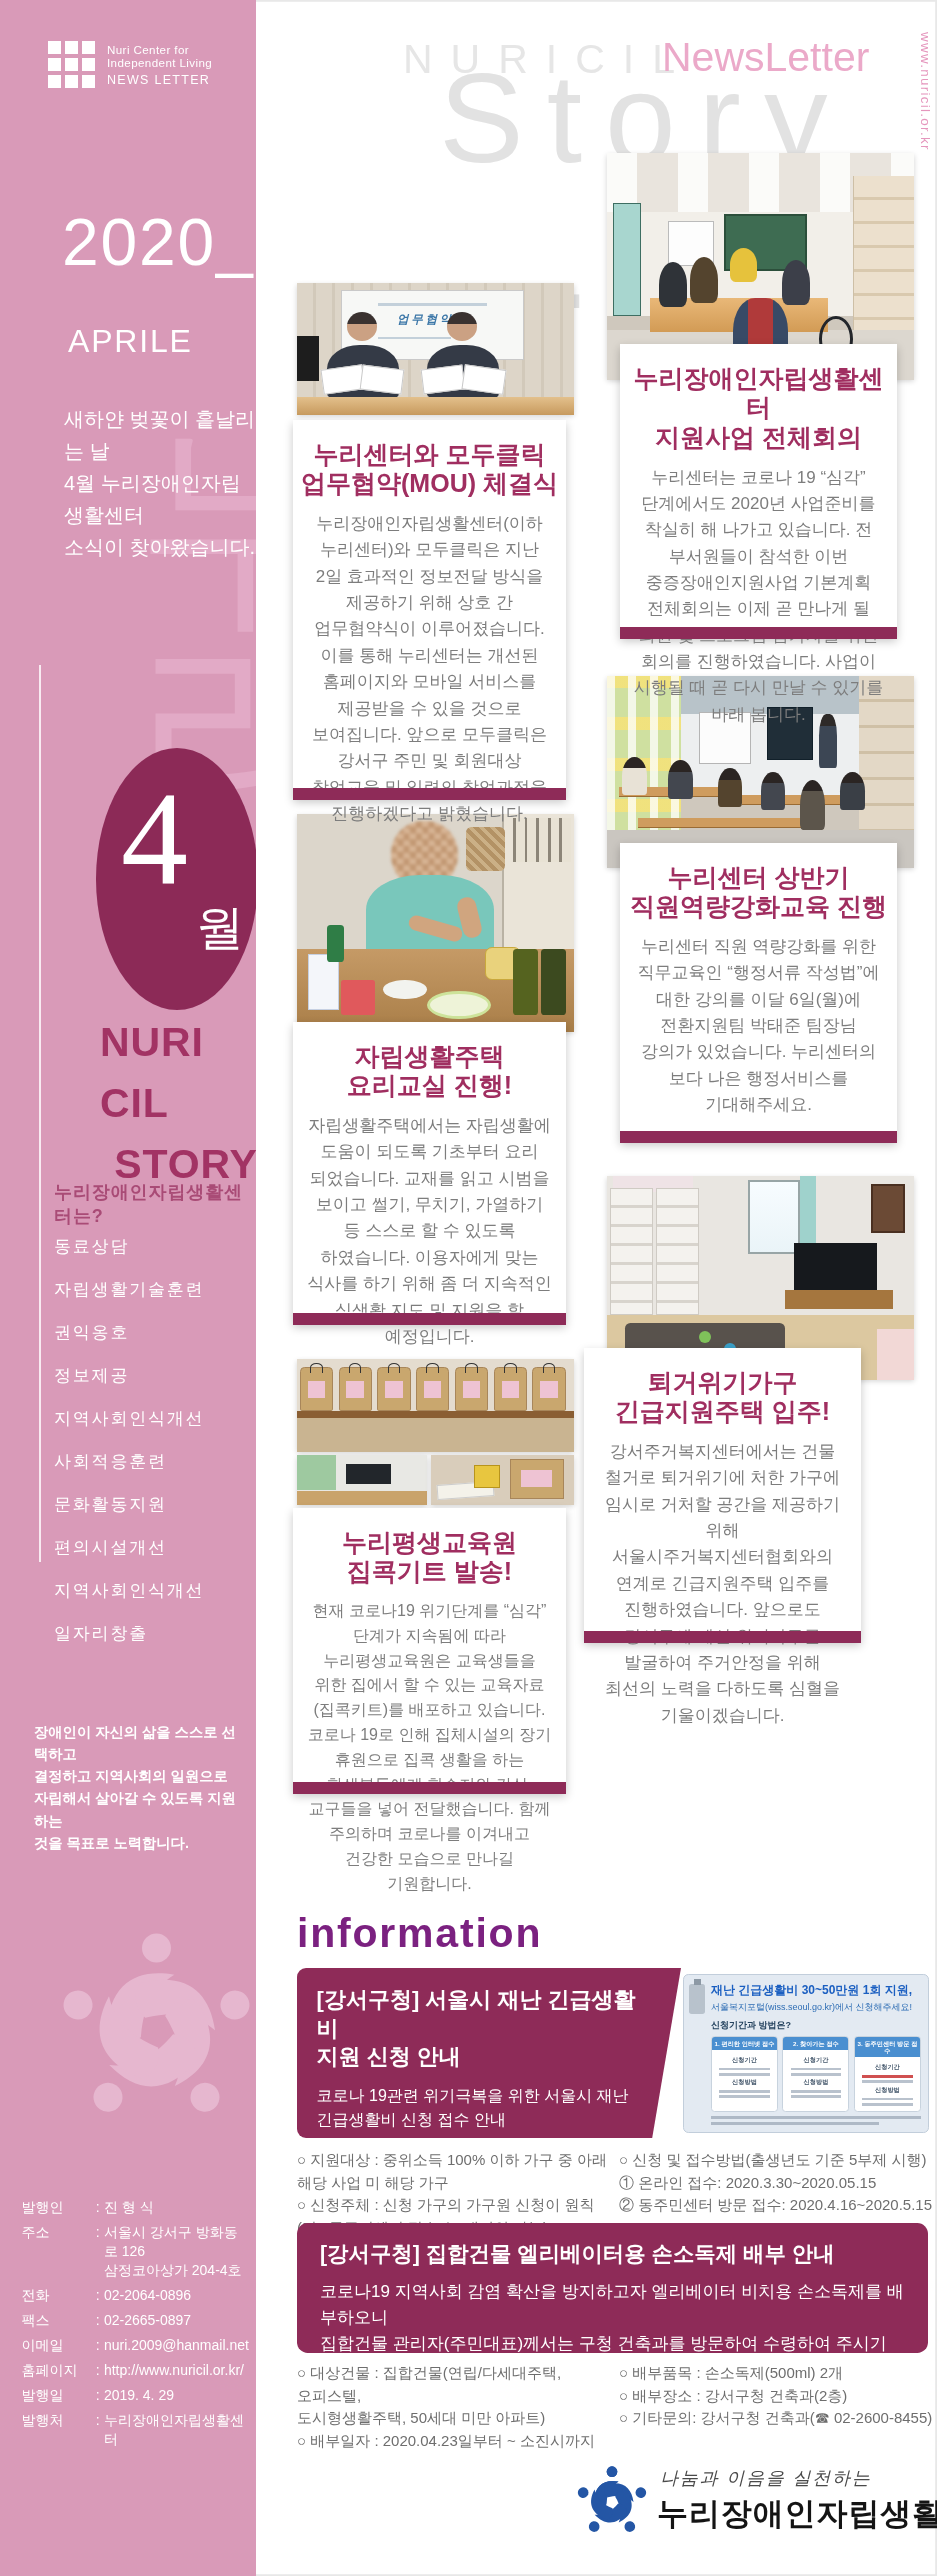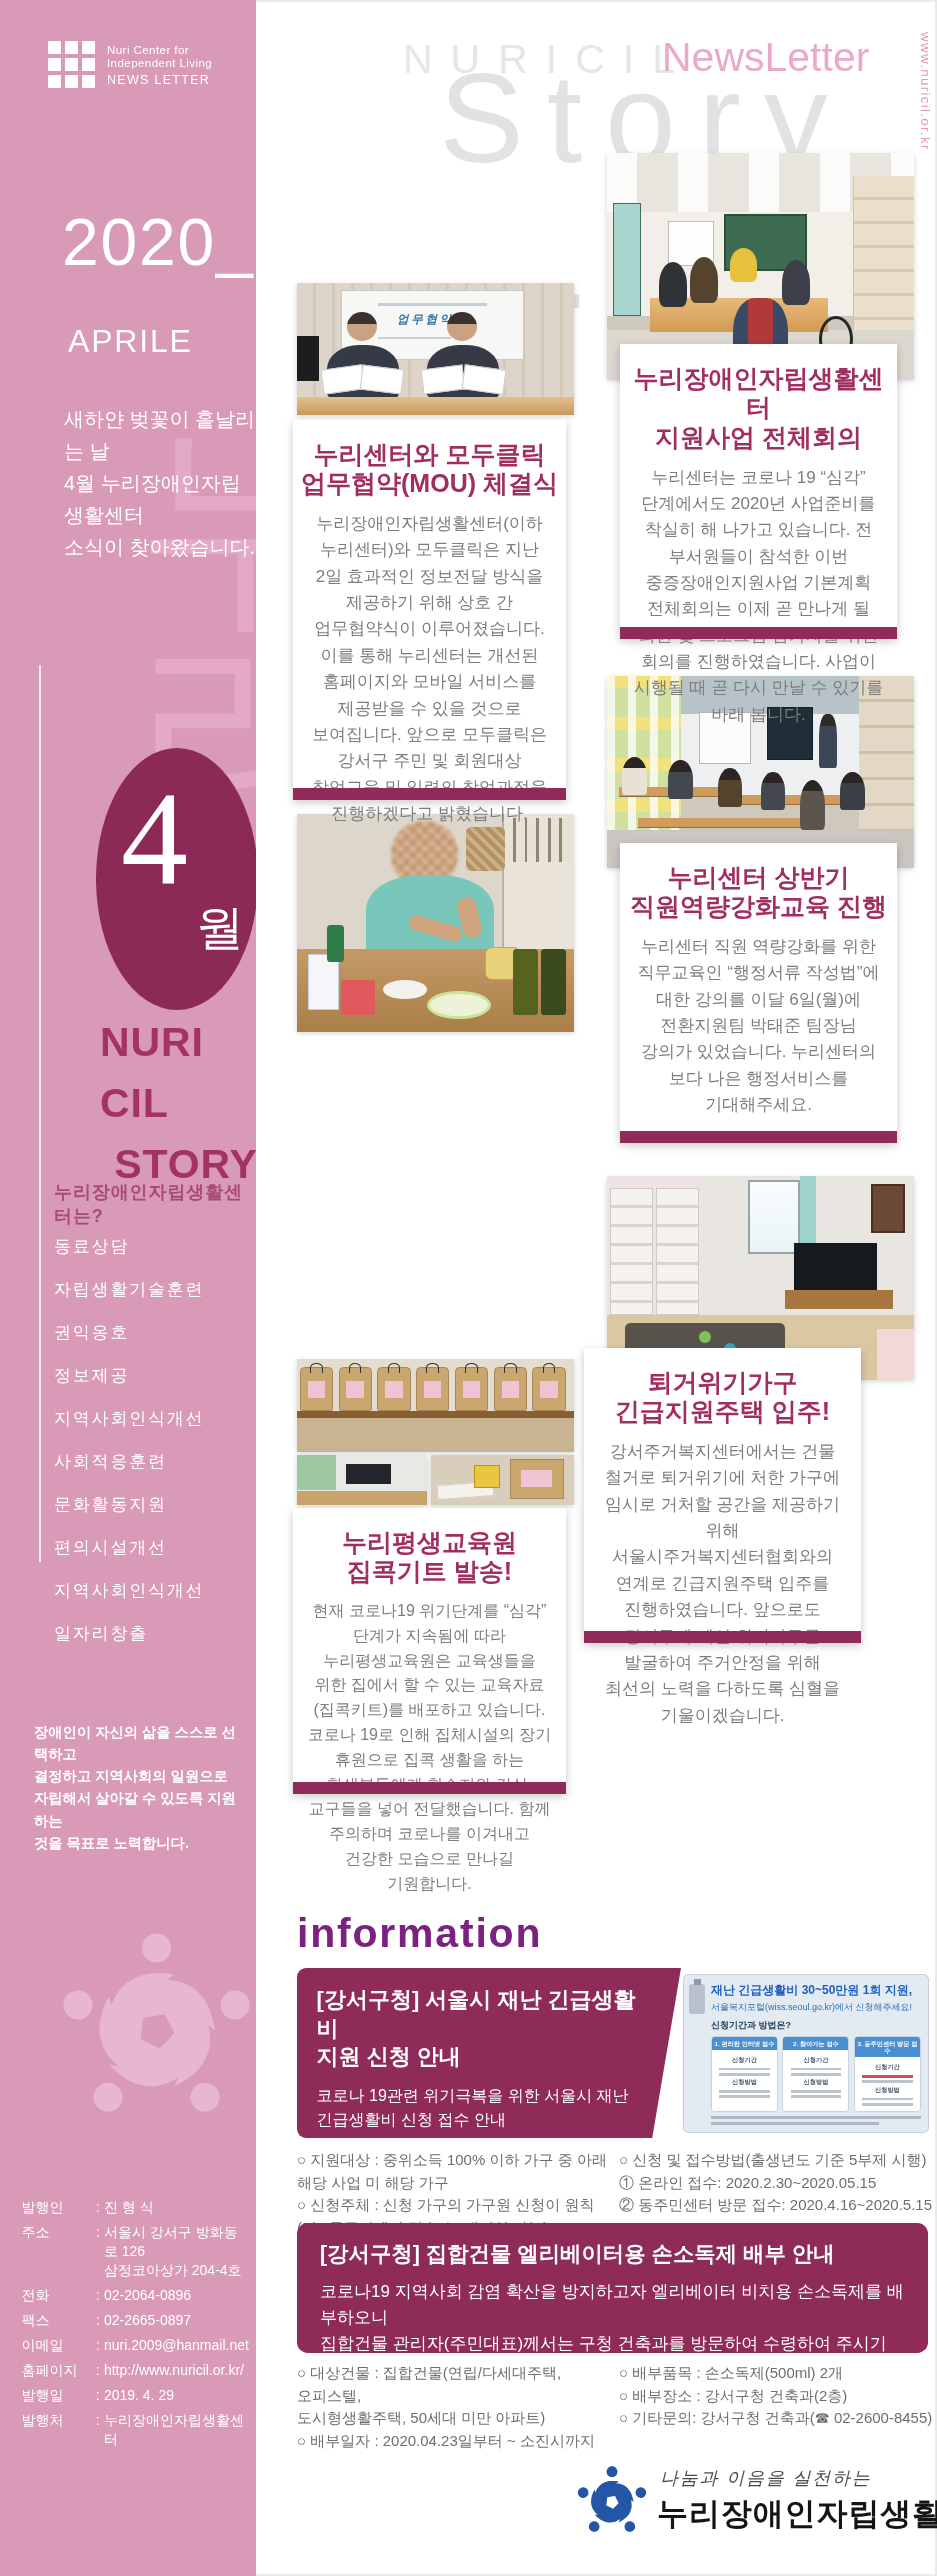--- a/index.html
+++ b/index.html
@@ -371,20 +371,26 @@
     <i class="cook-table"></i>
       <i class="cook-milk"></i>
       <i class="cook-red"></i>
       <i class="cook-soju"></i>
     <i class="cook-plate1"></i>
       <i class="cook-plate2"></i>
       <i class="cook-jar"></i>
     <i class="cook-oil"></i>
       <i class="cook-oil o2"></i>
   </div>
+  <div class="card" style="left:293px;top:1022px;width:273px;height:303px;">
+    <h3>자립생활주택
+요리교실 진행!</h3>
+    <p>자립생활주택에서는 자립생활에 도움이 되도록 기초부터 요리 되었습니다. 교재를 읽고 시범을 보이고 썰기, 무치기, 가열하기 등 스스로 할 수 있도록 하였습니다. 이용자에게 맞는 식사를 하기 위해 좀 더 지속적인 식생활 지도 및 지원을 할 예정입니다.</p>
+    <div class="bar"></div>
+  </div>
 
   <div class="photo" style="left:297px;top:1359px;width:277px;height:93px;">
     <i class="kit-bg"></i>
     <i class="kit-bag b1">
         <b></b>
         <i></i>
       </i>
       <i class="kit-bag b2">
         <b></b>
         <i></i>
@@ -558,21 +564,21 @@
         <i class="bar"></i>
         <i class="bar w2"></i>
       </div>
   </div>
 
   <div class="bullets ml" style="left:297px;top:2149px;width:320px;">○ 지원대상 : 중위소득 100% 이하 가구 중 아래
     해당 사업 미 해당 가구
 ○ 신청주체 : 신청 가구의 가구원 신청이 원칙
     (단,  ‘동주민센터 접수’ 는 대리인 가능)</div>
   <div class="bullets ml" style="left:619px;top:2149px;width:314px;">○ 신청 및 접수방법(출생년도 기준 5부제 시행)
-① 온라인 접수: 2020.2.30~2020.05.15
+① 온라인 접수: 2020.3.30~2020.05.15
 ② 동주민센터 방문 접수: 2020.4.16~2020.5.15</div>
 
   <div id="notice2">
     <h4>[강서구청] 집합건물 엘리베이터용 손소독제 배부 안내</h4>
     <p class="ml">코로나19 지역사회 감염 확산을 방지하고자 엘리베이터 비치용 손소독제를 배부하오니
 집합건물 관리자(주민대표)께서는 구청 건축과를 방문하여 수령하여 주시기 바랍니다.</p>
   </div>
 
   <div class="bullets ml" style="left:297px;top:2362px;width:323px;">○ 대상건물 : 집합건물(연립/다세대주택, 오피스텔,
     도시형생활주택, 50세대 미만 아파트)

